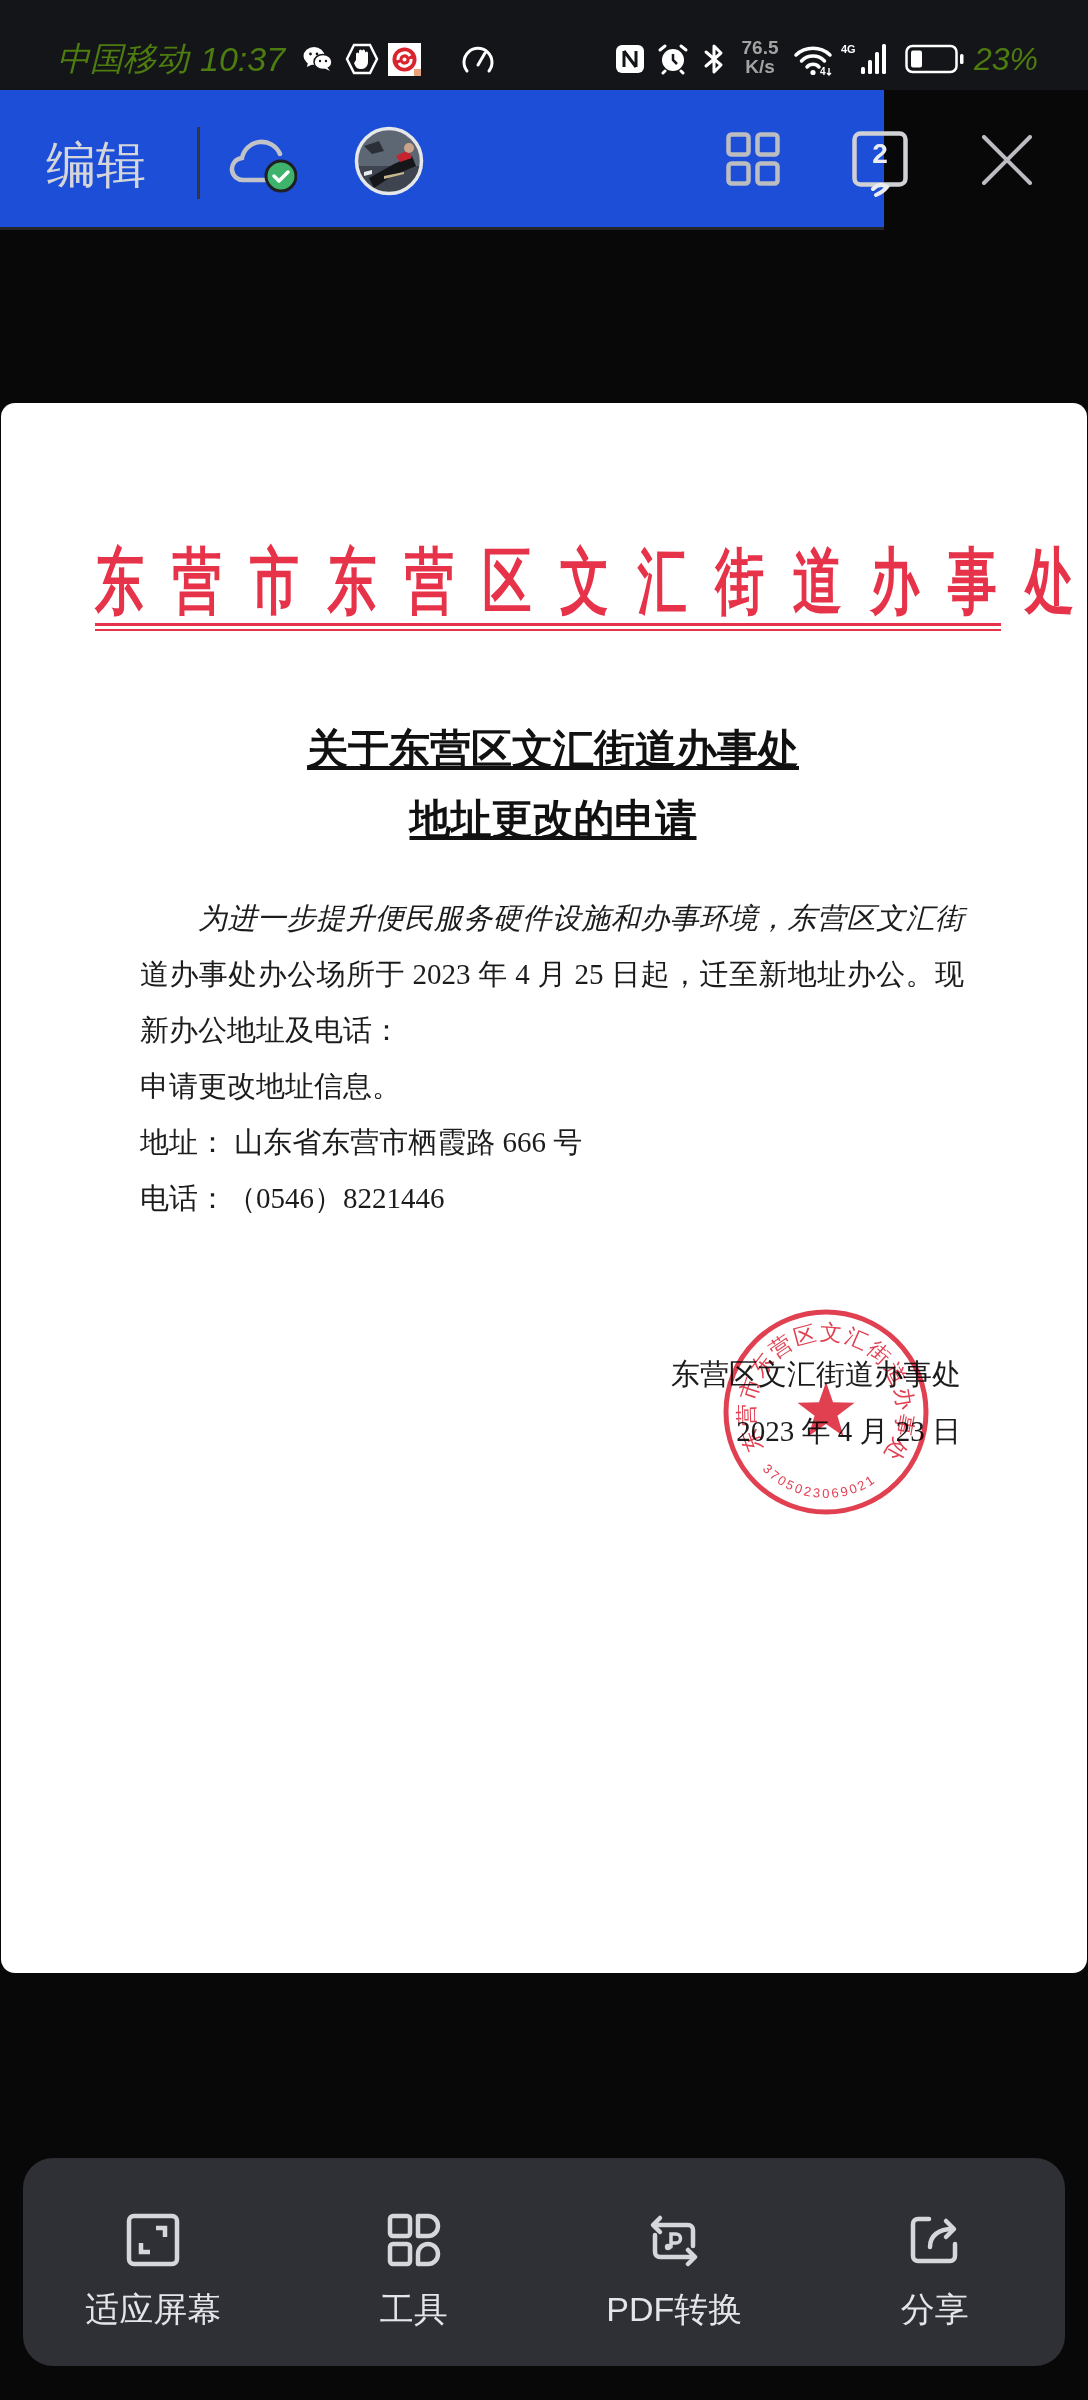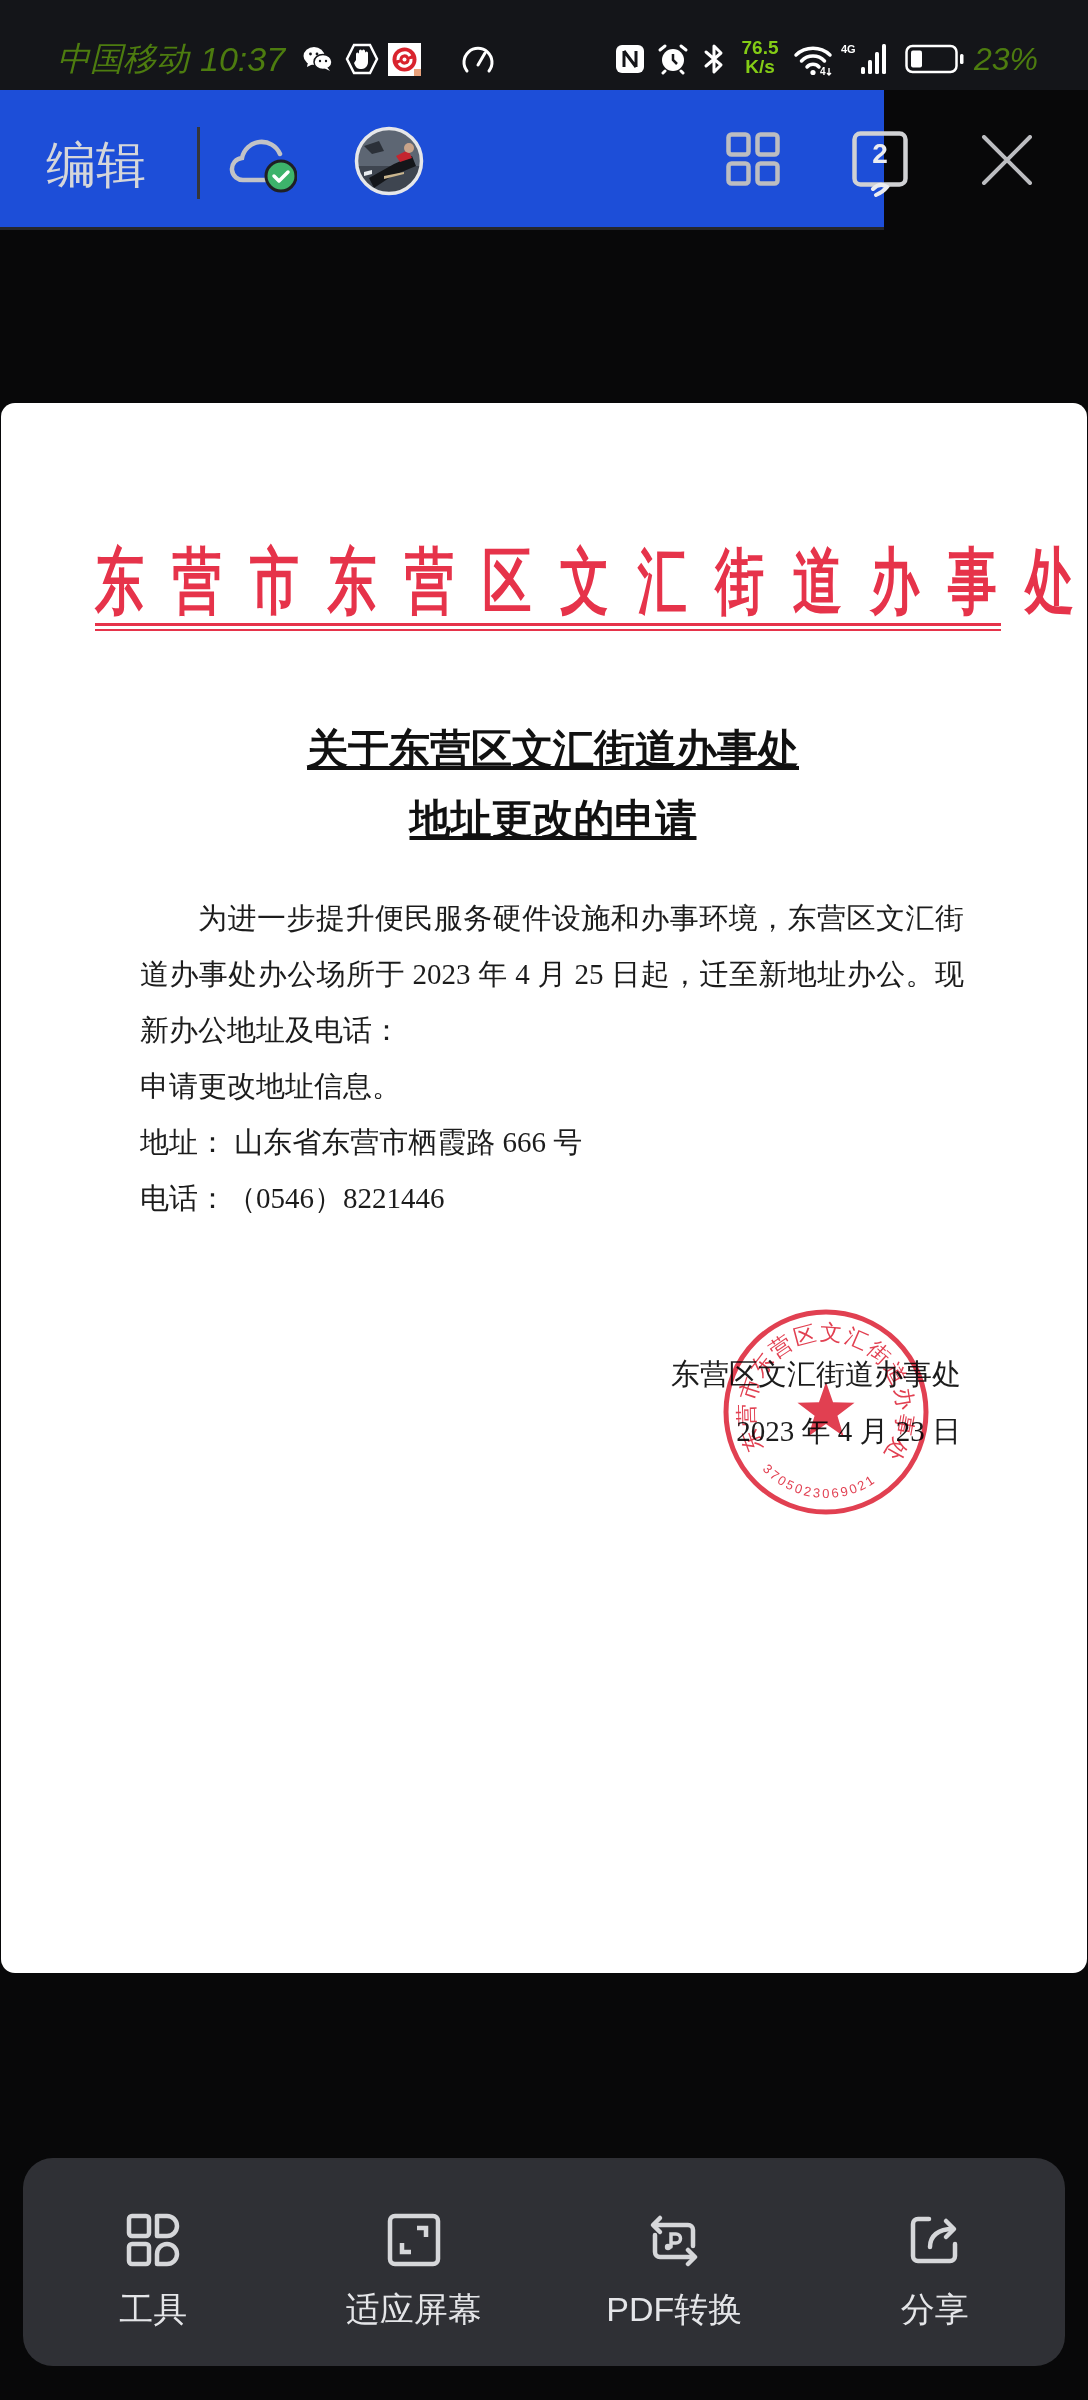--- a/index.html
+++ b/index.html
@@ -8,41 +8,41 @@
     background:#080809;
     font-family:"Liberation Sans","DejaVu Sans",sans-serif;
   }
   .abs { position:absolute; }
   
   .status-bar { position:absolute; left:0; top:0; width:1088px; height:90px; background:#141519; color:#fff; }
   .sb-text { position:absolute; top:39px; line-height:40px; color:#4d7c0f; white-space:nowrap;font-style:italic; }
   .sb-carrier { left:57px; font-size:33px; }
   .sb-time { left:200px; font-size:34px; }
   .sb-percent { left:974px; font-size:32px; }
-  .sb-speed { position:absolute; left:735px; top:38px; width:50px; text-align:center; font-size:19px; line-height:19px; font-weight:bold; color:#84cc16; }
+  .sb-speed { position:absolute; left:735px; top:38px; width:50px; text-align:center; font-size:19px; line-height:19px; font-weight:bold; color:#a3a3a3; }
   .sb-speed span { display:block; }
   svg { display:block; }
 
   
   .toolbar { position:absolute; left:0; top:90px; width:884px; height:140px; background:#1d4ed8; box-shadow: inset 0 -3px 0 #25262a; }
   .edit-btn { position:absolute; left:46px; top:45px; font-size:50px; line-height:60px; color:#d5d6d9; white-space:nowrap; }
   .tb-divider { position:absolute; left:197px; top:37px; width:3px; height:72px; background:#34353a; }
 
   
   .page { position:absolute; left:1px; top:403px; width:1086px; height:1570px; background:#ffffff; border-radius:14px; overflow:hidden; }
   .doc { font-family:"Liberation Serif","DejaVu Serif",serif; color:#1a1a1a; }
   .letterhead { position:absolute; left:94px; top:139px; height:80px; white-space:nowrap; }
   .letterhead span { display:inline-block; font-size:72px; line-height:80px; letter-spacing:42px; font-weight:bold; transform:scaleX(0.68); transform-origin:left center; font-family:"Liberation Serif","DejaVu Serif",serif; }
   .red-line { position:absolute; left:94px; width:906px; }
   .title-block { position:absolute; left:100px; width:904px; top:311px; text-align:center; }
   .title-block div { font-size:41px; line-height:70px; font-weight:bold; color:#111; white-space:nowrap;text-decoration:underline; }
   .body-block { position:absolute; left:139px; top:487px; width:824px; }
   .body-line { font-size:29px; line-height:56px; height:56px; white-space:nowrap; overflow:visible; color:#1c1c1c; }
   .body-line.justify { text-align:justify; text-align-last:justify; white-space:normal; }
-  .body-line.indent { text-indent:58px; }
+  .body-line.indent { text-indent:58px;font-style:italic; }
   .sign-block { position:absolute; right:126px; top:943px; text-align:right; }
   .sign-block div { font-size:29px; line-height:57px; white-space:nowrap; color:#1c1c1c; }
   .stamp { position:absolute; left:715px; top:899px; width:220px; height:220px; mix-blend-mode:multiply; opacity:0.92; }
 
   
   .bottom-bar { position:absolute; left:23px; top:2158px; width:1042px; height:208px; background:#2f3035; border-radius:30px; display:flex; }
   .bb-item { flex:1; position:relative; height:208px; }
   .bb-icon { position:absolute; left:50%; top:55px; width:54px; height:54px; margin-left:-27px; }
   .bb-label { position:absolute; left:0; right:0; top:131px; text-align:center; font-size:34px; line-height:40px; color:#e4e5e8; white-space:nowrap; }
 </style>
@@ -238,37 +238,37 @@
         <textPath href="#arcBottom">3705023069021</textPath>
       </text>
     </svg>
   </div>
 </div>
 
 <div class="bottom-bar">
   <div class="bb-item">
     <div class="bb-icon">
       <svg width="54" height="54" viewBox="0 0 54 54">
+        <rect x="3" y="3" width="48" height="48" rx="5" fill="none" stroke="#d6d7da" stroke-width="4.5"></rect>
+        <path d="M30 15 H39 V24" fill="none" stroke="#d6d7da" stroke-width="4.5"></path>
+        <path d="M15 30 V39 H24" fill="none" stroke="#d6d7da" stroke-width="4.5"></path>
+      </svg>
+    </div>
+    <div class="bb-label">适应屏幕</div>
+  </div>
+  <div class="bb-item">
+    <div class="bb-icon">
+      <svg width="54" height="54" viewBox="0 0 54 54">
         <rect x="3" y="3" width="20" height="20" rx="3" fill="none" stroke="#d6d7da" stroke-width="4.5"></rect>
         <path d="M31 3 H41 A10 10 0 0 1 41 23 H31 Z" fill="none" stroke="#d6d7da" stroke-width="4.5" stroke-linejoin="round"></path>
         <rect x="3" y="31" width="20" height="20" rx="3" fill="none" stroke="#d6d7da" stroke-width="4.5"></rect>
         <path d="M31 51 V41 A10 10 0 0 1 41 31 A10 10 0 0 1 51 41 A10 10 0 0 1 41 51 Z" fill="none" stroke="#d6d7da" stroke-width="4.5" stroke-linejoin="round"></path>
       </svg>
     </div>
     <div class="bb-label">工具</div>
-  </div>
-  <div class="bb-item">
-    <div class="bb-icon">
-      <svg width="54" height="54" viewBox="0 0 54 54">
-        <rect x="3" y="3" width="48" height="48" rx="5" fill="none" stroke="#d6d7da" stroke-width="4.5"></rect>
-        <path d="M30 15 H39 V24" fill="none" stroke="#d6d7da" stroke-width="4.5"></path>
-        <path d="M15 30 V39 H24" fill="none" stroke="#d6d7da" stroke-width="4.5"></path>
-      </svg>
-    </div>
-    <div class="bb-label">适应屏幕</div>
   </div>
   <div class="bb-item">
     <div class="bb-icon">
       <svg width="54" height="54" viewBox="0 0 54 54">
         <path d="M7 12 H41 A5 5 0 0 1 46 17 V33" fill="none" stroke="#d6d7da" stroke-width="4.5" stroke-linecap="round"></path>
         <path d="M13 5 L6 12 L13 19" fill="none" stroke="#d6d7da" stroke-width="4.5" stroke-linecap="round" stroke-linejoin="round"></path>
         <path d="M8 22 V39 A5 5 0 0 0 13 44 H47" fill="none" stroke="#d6d7da" stroke-width="4.5" stroke-linecap="round"></path>
         <path d="M41 37 L48 44 L41 51" fill="none" stroke="#d6d7da" stroke-width="4.5" stroke-linecap="round" stroke-linejoin="round"></path>
         <path d="M24 34 V21 H29 A4.5 4.5 0 0 1 29 30 H26" fill="none" stroke="#d6d7da" stroke-width="3.5" stroke-linecap="round"></path>
         <circle cx="21" cy="34" r="3.2" fill="#d6d7da"></circle>

